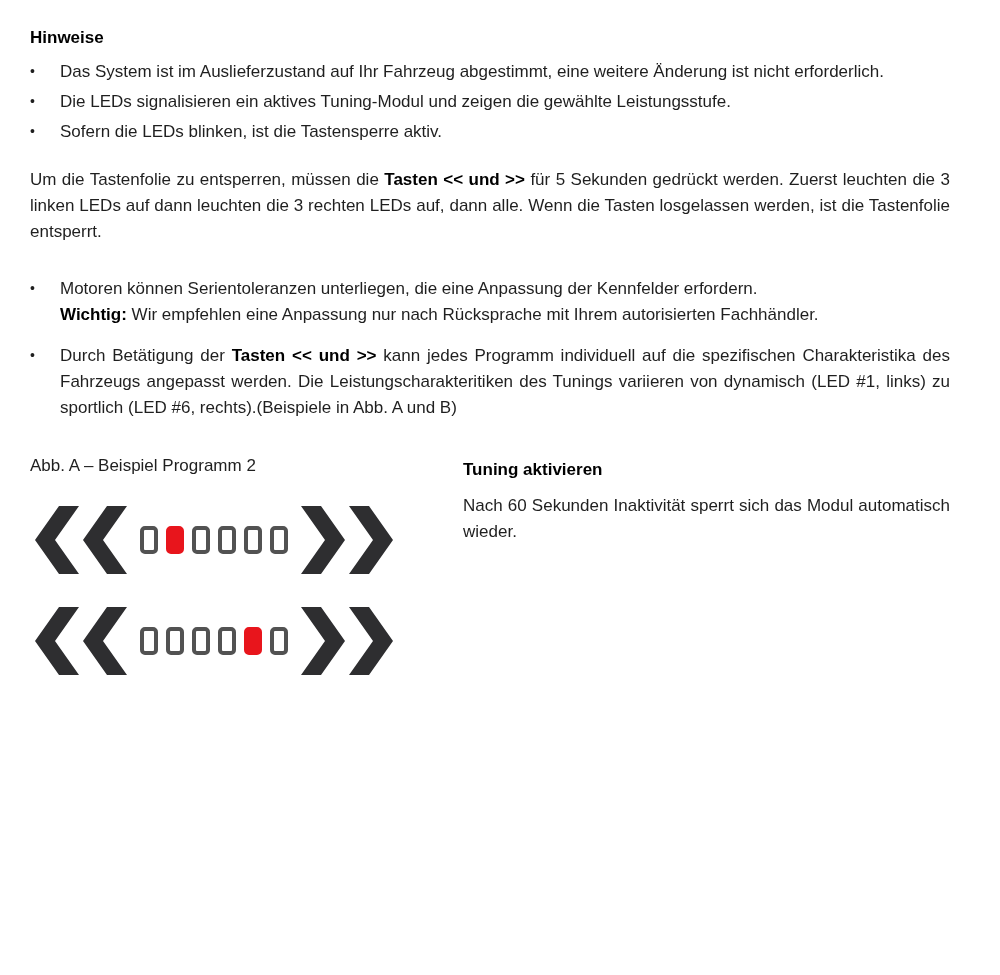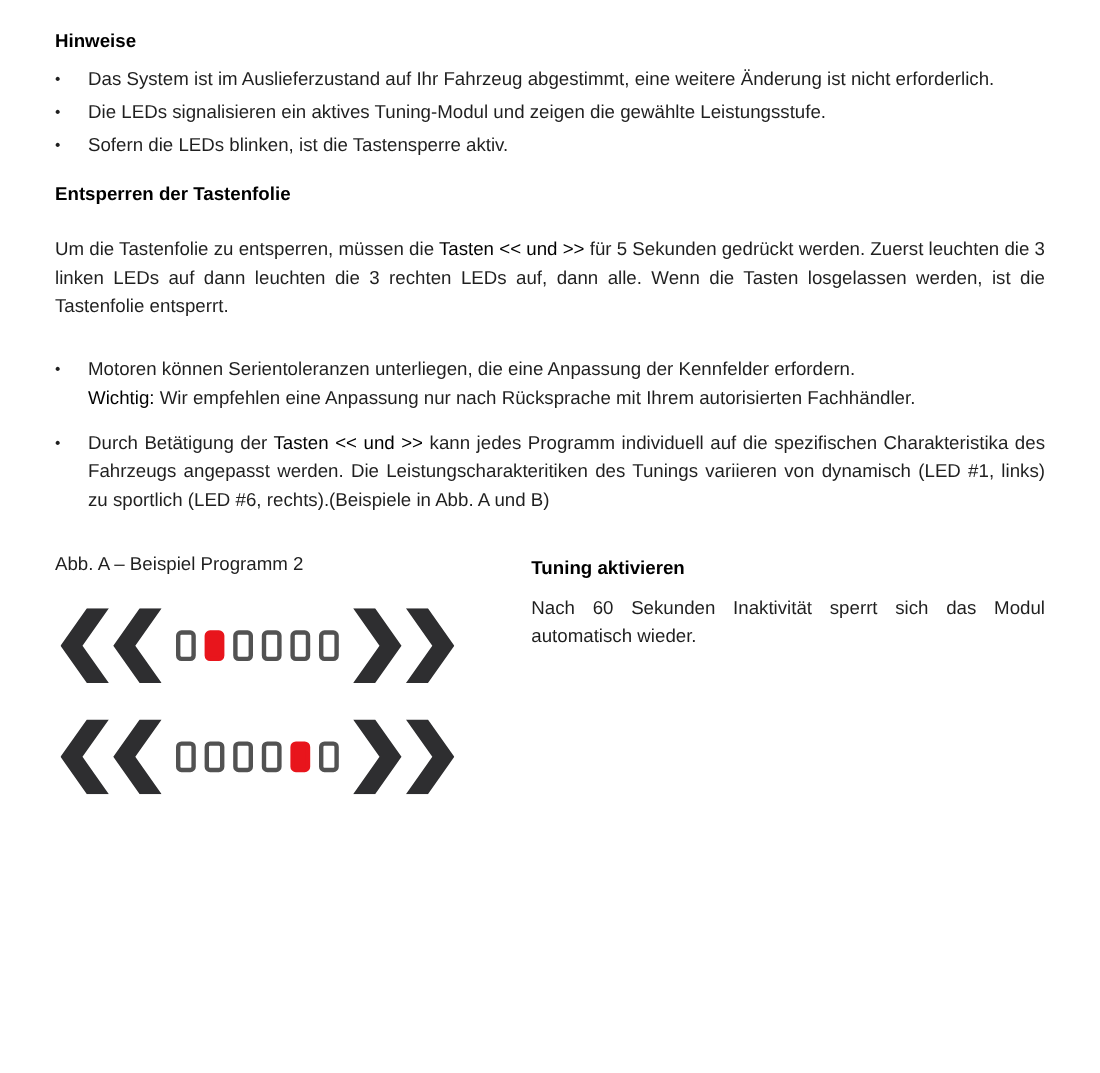--- a/index.html
+++ b/index.html
@@ -8,34 +8,34 @@
     --chevron:#2e2e30;
     --led-outline:#525252;
     --led-red:#e8151c;
     --page-bg:#ffffff;
   }
   *{box-sizing:border-box}
   html,body{margin:0;padding:0;background:var(--page-bg)}
   .page{
     position:relative;
     width:1000px;height:975px;
-    padding:28px 50px 0 50px;
+    padding:28px 50px 0 30px;
     background:var(--page-bg);
     color:var(--text);
     font-family:"Liberation Sans","DejaVu Sans",sans-serif;
     font-size:17px;line-height:25px;
     overflow:hidden;
   }
   h3{
     font-size:17px;line-height:20px;
     margin:0;color:var(--heading);
     font-weight:bold;
   }
   p{margin:0}
-  b{font-weight:normal;color:var(--heading)}
+  b{font-weight:bold;color:var(--heading)}
   .just{text-align:justify}
 
   
   .bullet-item{display:flex;margin-bottom:5px}
   .bullet-marker{flex:0 0 30px;font-size:14px;line-height:25px;color:var(--text)}
   .bullet-text{flex:1}
 
   .section-hinweise h3{margin-bottom:11px}
 
   .section-entsperren{margin-top:23px}
@@ -88,21 +88,20 @@
       <span class="bullet-marker">•</span>
       <div class="bullet-text"><span>Die LEDs signalisieren ein aktives Tuning-Modul und zeigen die gewählte Leistungsstufe.</span></div>
     </div>
     <div class="bullet-item">
       <span class="bullet-marker">•</span>
       <div class="bullet-text"><span>Sofern die LEDs blinken, ist die Tastensperre aktiv.</span></div>
     </div>
   </section>
 
   <section class="section-entsperren">
-    <h3>Entsperren der Tastenfolie</h3>
     <p class="just"><span>Um die Tastenfolie zu entsperren, müssen die </span><b>Tasten &lt;&lt; und &gt;&gt;</b><span> für 5 Sekunden gedrückt werden. Zuerst leuchten die 3 linken LEDs auf dann leuchten die 3 rechten LEDs auf, dann alle. Wenn die Tasten losgelassen werden, ist die Tastenfolie entsperrt.</span></p>
   </section>
 
   <section class="section-anpassung">
     <div class="bullet-item">
       <span class="bullet-marker">•</span>
       <div class="bullet-text"><span>Motoren können Serientoleranzen unterliegen, die eine Anpassung der Kennfelder erfordern.</span><br><b>Wichtig:</b><span> Wir empfehlen eine Anpassung nur nach Rücksprache mit Ihrem autorisierten Fachhändler.</span></div>
     </div>
     <div class="bullet-item">
       <span class="bullet-marker">•</span>

